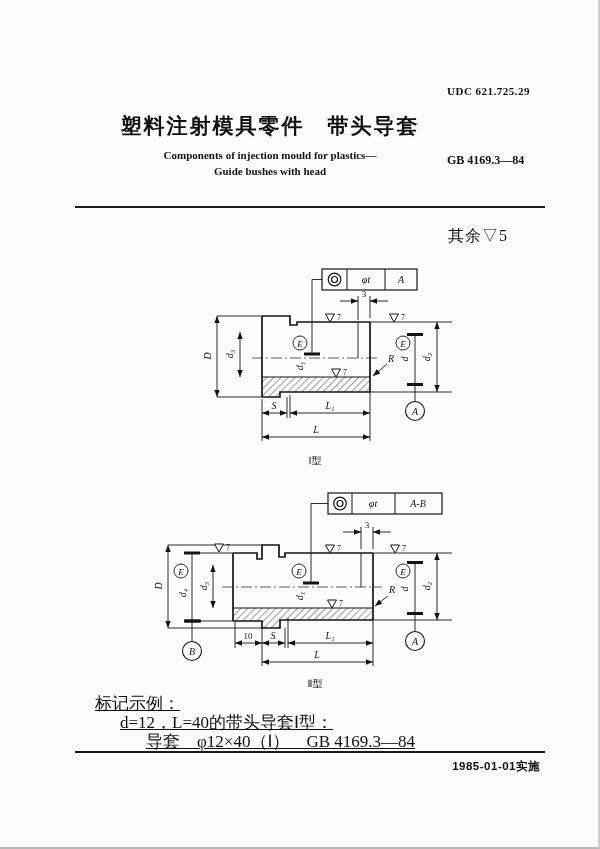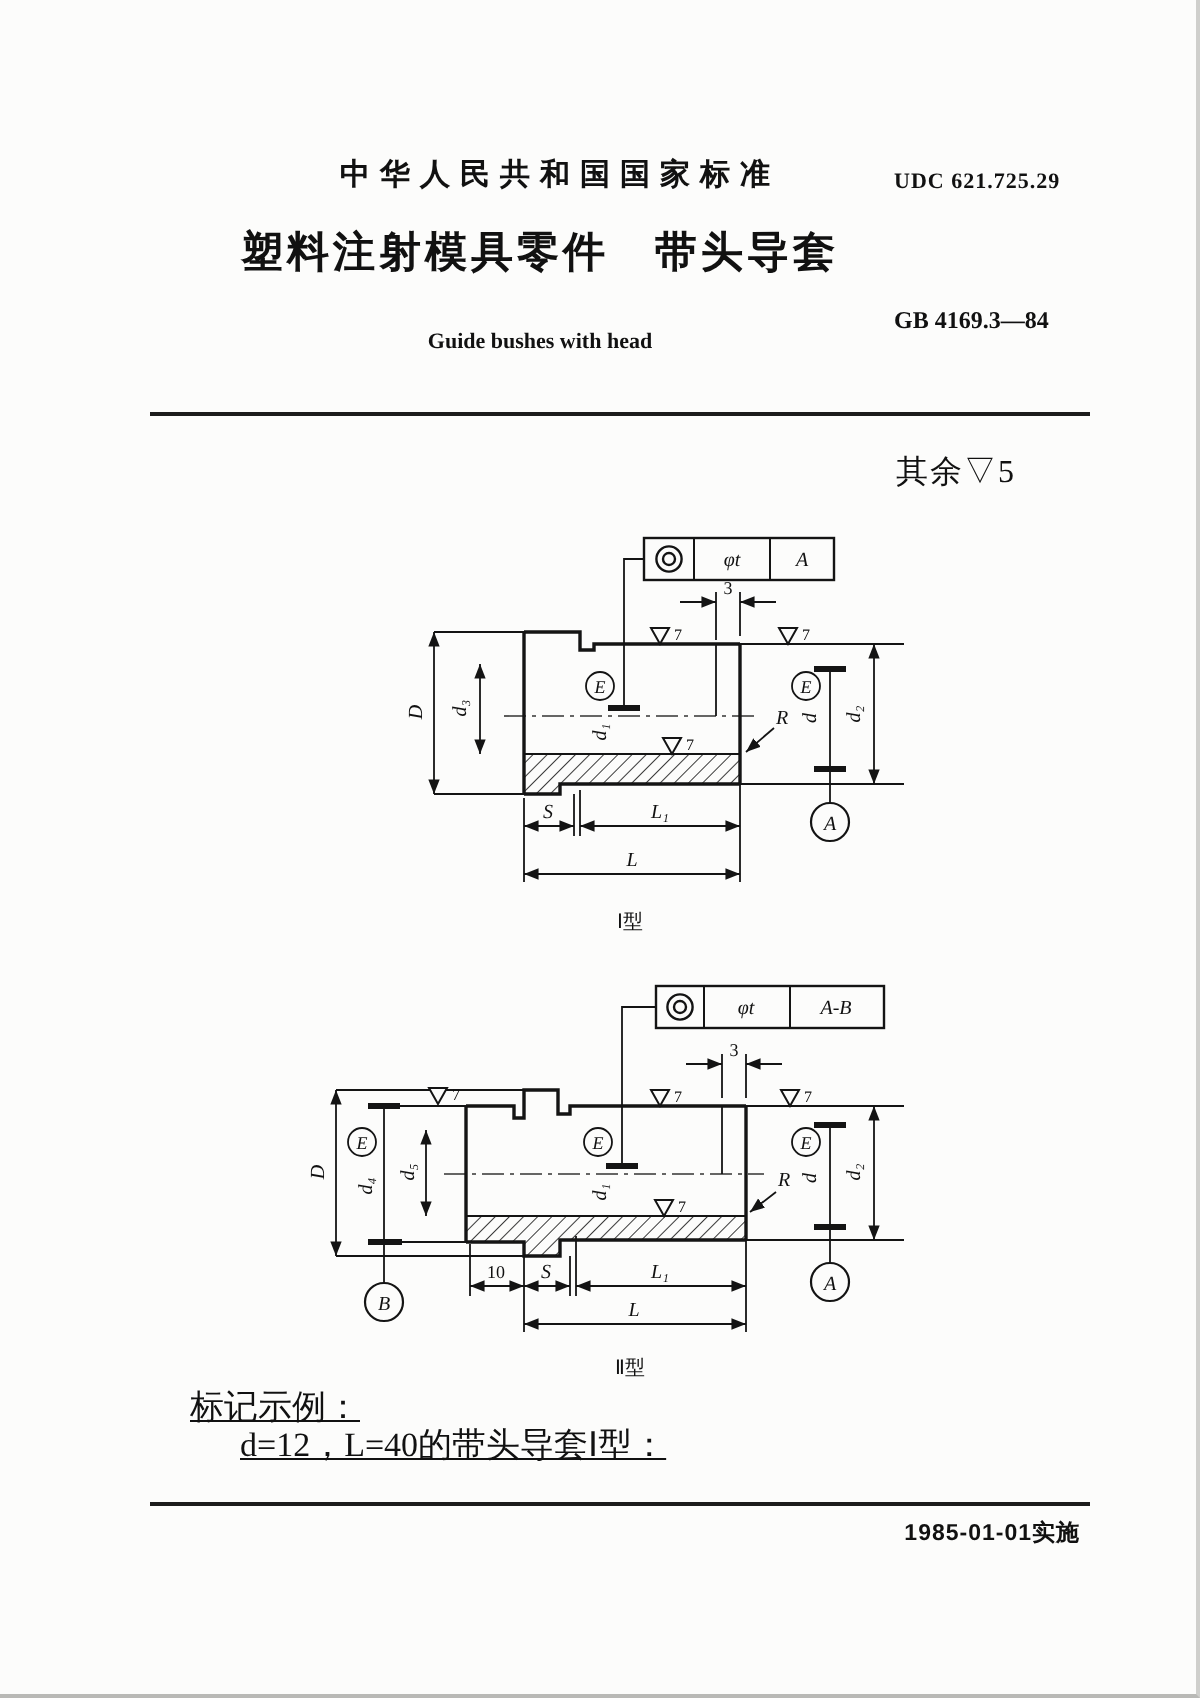--- a/index.html
+++ b/index.html
@@ -36,24 +36,24 @@
   .num{font-size:9px;}
   .fin{font-size:8px;}
   .cap{font-size:10px;font-style:normal;}
   .fcf-t{font-size:10px;font-style:italic;}
 </style>
 </head>
 <body>
 
 <div class="page">
 
-  <div class="hdr-org">中华人民共和国国家标准</div>
   <div class="hdr-udc">UDC 621.725.29</div>
   <div class="hdr-title">塑料注射模具零件　带头导套</div>
   <div class="hdr-gb">GB 4169.3—84</div>
+  <div class="hdr-en" style="top:149px;">Components of injection mould for plastics—</div>
   <div class="hdr-en" style="top:165px;text-align:center;">Guide bushes with head</div>
   <div class="rule-top"></div>
   <div class="surface-note">其余▽5</div>
 
   <svg class="drawing" style="top:253px" width="600" height="227" viewBox="0 253 600 227">
     <defs>
       <marker id="arr1" viewBox="0 0 10 10" refX="9" refY="5" markerWidth="9" markerHeight="9" orient="auto-start-reverse">
         <path d="M0,1.5 L9,5 L0,8.5 Z" fill="#141414"></path>
       </marker>
       <pattern id="hat1" patternUnits="userSpaceOnUse" width="5" height="5" patternTransform="rotate(45)">
@@ -292,17 +292,18 @@
       <line x1="415" y1="615" x2="415" y2="631" stroke="#141414" stroke-width="0.9"></line>
       <circle cx="415" cy="641" r="9.5" fill="none" stroke="#141414" stroke-width="1.1"></circle>
       <text x="415" y="645" text-anchor="middle" class="lbl">A</text>
     </g>
 
     <text x="315" y="687" text-anchor="middle" class="cap">Ⅱ型</text>
   </svg>
 
   <div class="example ex-h">标记示例：</div>
   <div class="example ex-1">d=12，L=40的带头导套Ⅰ型：</div>
+  <div class="example ex-2">导套　φ12×40（Ⅰ）　GB 4169.3—84</div>
 
   <div class="rule-bot"></div>
   <div class="ftr ftr-r">1985-01-01实施</div>
 
 </div>
 
 </body></html>

